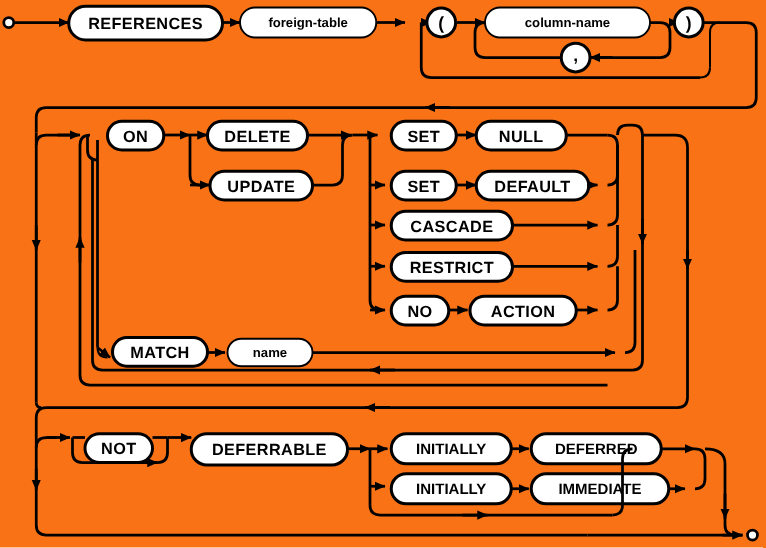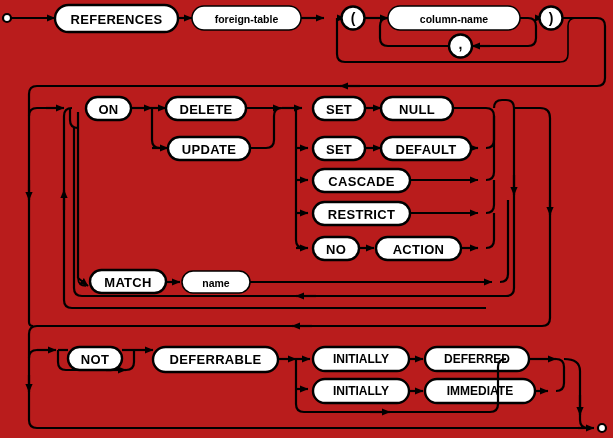--- a/index.html
+++ b/index.html
@@ -1,16 +1,16 @@
 <!DOCTYPE html>
 <html><head>
 <meta charset="utf-8">
 <style>
   html,body{margin:0;padding:0;background:#ffffff;}
-  #diagram-root{position:relative;width:613px;height:438px;background:#b91c1c;
+  #diagram-root{position:relative;width:613px;height:438px;background:#f97316;
     font-family:"Liberation Sans", sans-serif;}
   svg{display:block;}
   .rail{fill:none;stroke:#000;stroke-width:2.2;stroke-linecap:butt;stroke-linejoin:round;}
   .rail-thin{fill:none;stroke:#000;stroke-width:1.6;stroke-linecap:butt;stroke-linejoin:round;}
   .term-box{fill:#fff;stroke:#000;stroke-width:2.4;}
   .nonterm-box{fill:#fff;stroke:#000;stroke-width:1.5;}
   .punct-circle{fill:#fff;stroke:#000;stroke-width:2.4;}
   .endpoint{fill:#fff;stroke:#000;stroke-width:2.2;}
   .arrow{fill:#000;stroke:none;}
   .term-label{font-family:"Liberation Sans", sans-serif;font-weight:bold;

